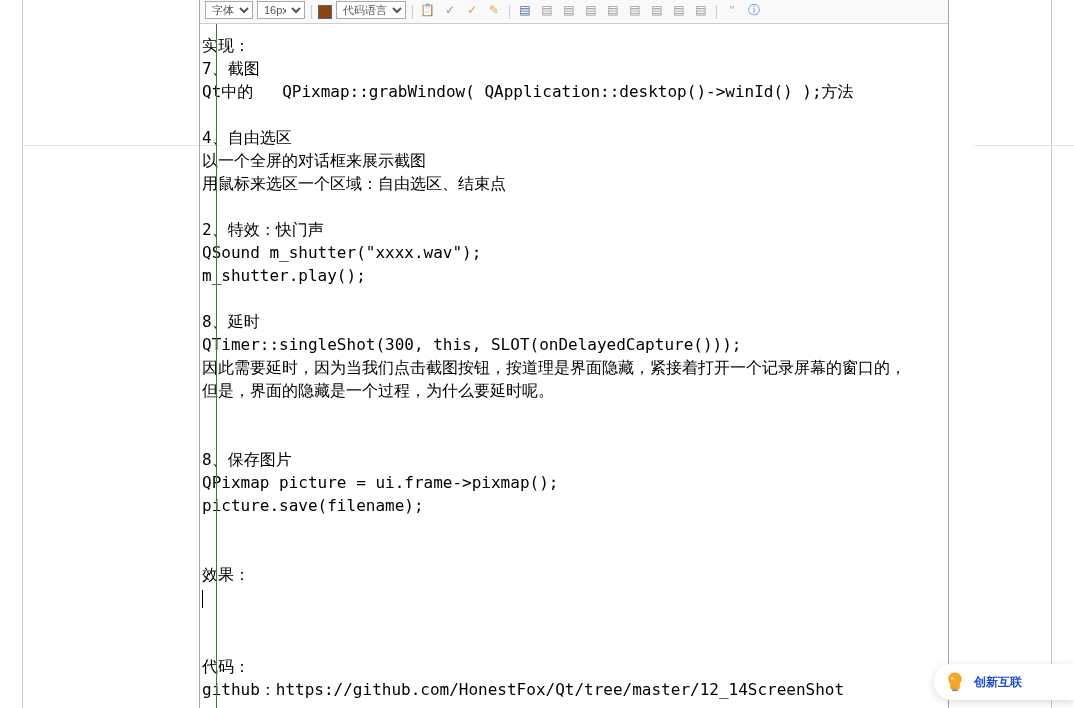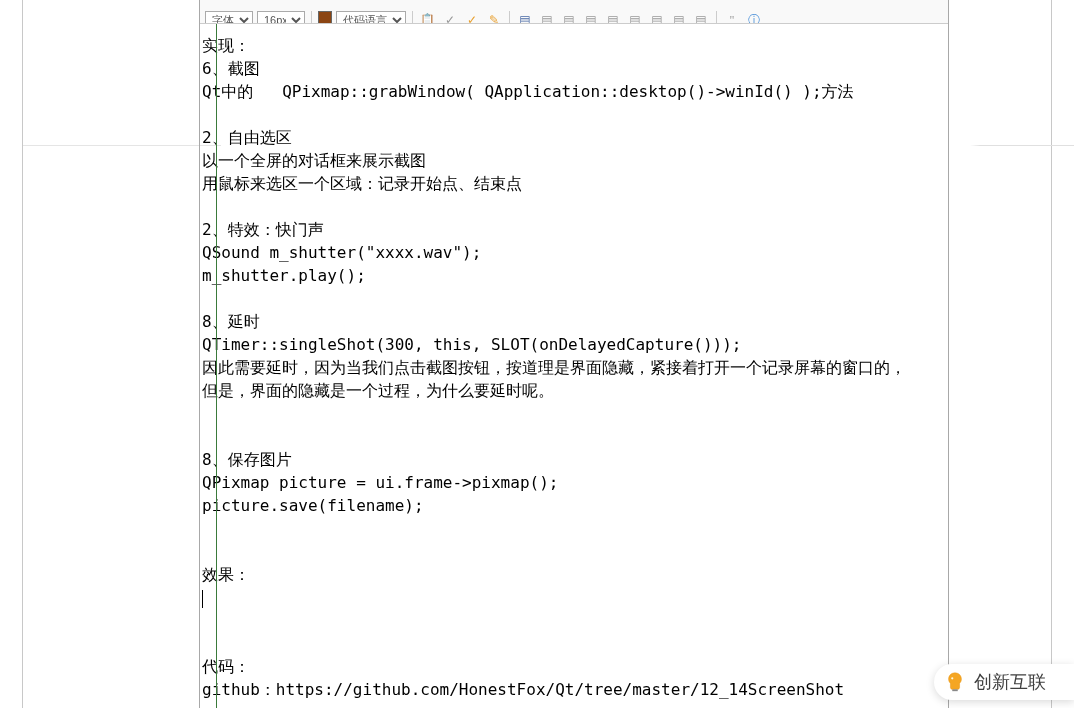--- a/index.html
+++ b/index.html
@@ -30,23 +30,23 @@
       top: 0;
       width: 750px;
       border-left: 1px solid #a8a8a8;
       border-right: 1px solid #a8a8a8;
       height: 100%;
     }
     .toolbar {
       height: 24px;
       border-bottom: 1px solid #ccc;
       display: flex;
-      padding: 11px 5px;
+      padding: 4px 5px;
       gap: 4px;
-      align-items: flex-start;
+      align-items: flex-end;
       background: #f9f9f9;
       overflow: hidden;
     }
     .toolbar-select {
       border: 1px solid #aaa;
       background: white;
       height: 18px;
       font-size: 11px;
       padding: 0 2px;
       color: #555;
@@ -131,23 +131,23 @@
       gap: 8px;
     }
     .logo-icon {
       width: 22px;
       height: 22px;
       position: relative;
       flex-shrink: 0;
     }
     .logo-text {
       font-family: "Microsoft YaHei", sans-serif;
-      font-size: 18px;
-      font-weight: normal;
-      color: #404040;
+      font-size: 12px;
+      font-weight: bold;
+      color: #1d4ed8;
     }
   </style>
 </head>
 <body>
 
 <div class="outer-wrapper">
   <div class="horiz-line2"></div>
 
   <div class="editor-container">
 
@@ -179,26 +179,26 @@
       <span class="toolbar-icon" style="color:#999;">▤</span>
       <span class="toolbar-icon" style="color:#999;">▤</span>
       <span class="toolbar-sep"></span>
       <span class="toolbar-icon" style="color:#999;">"</span>
       <span class="toolbar-icon" style="color:#4a90d9;">ⓘ</span>
     </div>
 
     <div class="editor-content">
       <div class="margin-line"></div>
       <div class="content-text"><span>实现：</span>
-<span>6、截图</span>
+<span>7、截图</span>
 <span>Qt中的   QPixmap::grabWindow( QApplication::desktop()-&gt;winId() );方法</span>
 <span></span>
-<span>2、自由选区</span>
+<span>4、自由选区</span>
 <span>以一个全屏的对话框来展示截图</span>
-<span>用鼠标来选区一个区域：记录开始点、结束点</span>
+<span>用鼠标来选区一个区域：自由选区、结束点</span>
 <span></span>
 <span>2、特效：快门声</span>
 <span>QSound m_shutter("xxxx.wav");</span>
 <span>m_shutter.play();</span>
 <span></span>
 <span>8、延时</span>
 <span>QTimer::singleShot(300, this, SLOT(onDelayedCapture()));</span>
 <span>因此需要延时，因为当我们点击截图按钮，按道理是界面隐藏，紧接着打开一个记录屏幕的窗口的，</span>
 <span>但是，界面的隐藏是一个过程，为什么要延时呢。</span>
 <span></span>

